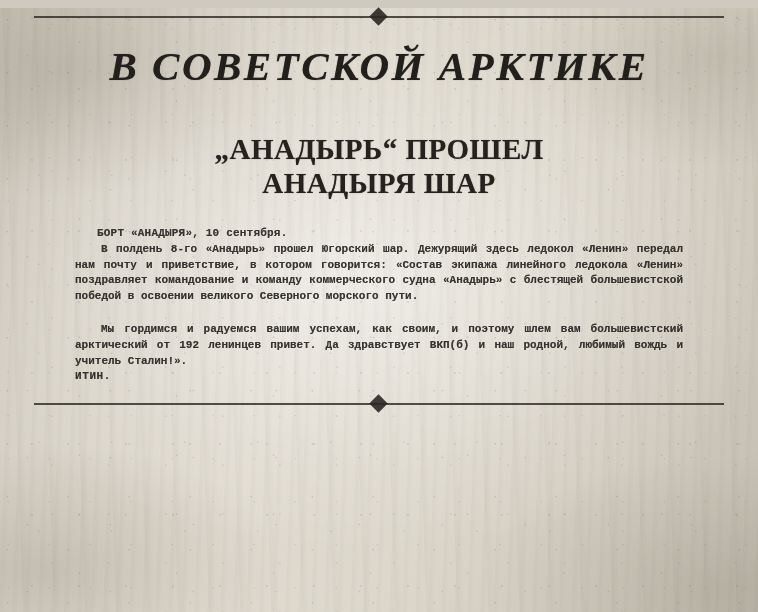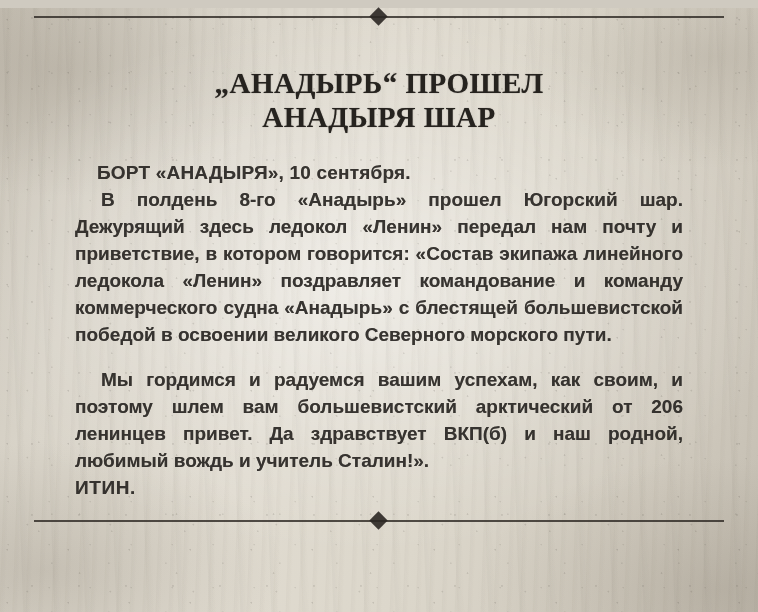--- a/index.html
+++ b/index.html
@@ -128,23 +128,23 @@
     margin-bottom: 8px;
     text-shadow: 0 0 1px rgba(40,36,32,0.5);
   }
   .headline .ln { display: block; }
 
   
   .article {
     width: 608px;
     margin: 0 auto;
     margin-top: 26px;
-    font-family: Liberation Sans, sans-serif;
+    font-family: Liberation Mono, monospace;
     font-weight: bold;
-    font-size: 19px;
+    font-size: 11px;
     line-height: 1.42;
     color: #2a2724;
     text-align: justify;
     text-shadow: 0 0 .6px rgba(45,41,36,0.5);
   }
   .article p { margin: 0; }
   .dateline {
     text-indent: 22px;
     letter-spacing: .2px;
   }
@@ -172,30 +172,31 @@
   <div class="streaks"></div>
   <div class="speckle"></div>
 
   <div class="content">
 
     <div class="rule top">
       <div class="line"></div>
       <div class="diamond"></div>
     </div>
 
+    <div class="masthead">В СОВЕТСКОЙ АРКТИКЕ</div>
 
     <div class="headline">
       <span class="ln">„АНАДЫРЬ“ ПРОШЕЛ</span>
       <span class="ln">АНАДЫРЯ ШАР</span>
     </div>
 
     <div class="article worn">
       <p class="dateline">БОРТ «АНАДЫРЯ», 10 сентября.</p>
       <p class="para">В полдень 8-го «Анадырь» прошел Югорский шар. Дежурящий здесь ледокол «Ленин» передал нам почту и приветствие, в котором говорится: «Состав экипажа линейного ледокола «Ленин» поздравляет командование и команду коммерческого судна «Анадырь» с блестящей большевистской победой в освоении великого Северного морского пути.</p>
-      <p class="para second">Мы гордимся и радуемся вашим успехам, как своим, и поэтому шлем вам большевистский арктический от 206 ленинцев привет. Да здравствует ВКП(б) и наш родной, любимый вождь и учитель Сталин!».</p>
+      <p class="para second">Мы гордимся и радуемся вашим успехам, как своим, и поэтому шлем вам большевистский арктический от 192 ленинцев привет. Да здравствует ВКП(б) и наш родной, любимый вождь и учитель Сталин!».</p>
       <p class="signature">ИТИН.</p>
     </div>
 
     <div class="rule bottom">
       <div class="line"></div>
       <div class="diamond"></div>
     </div>
 
   </div>
 </div>

